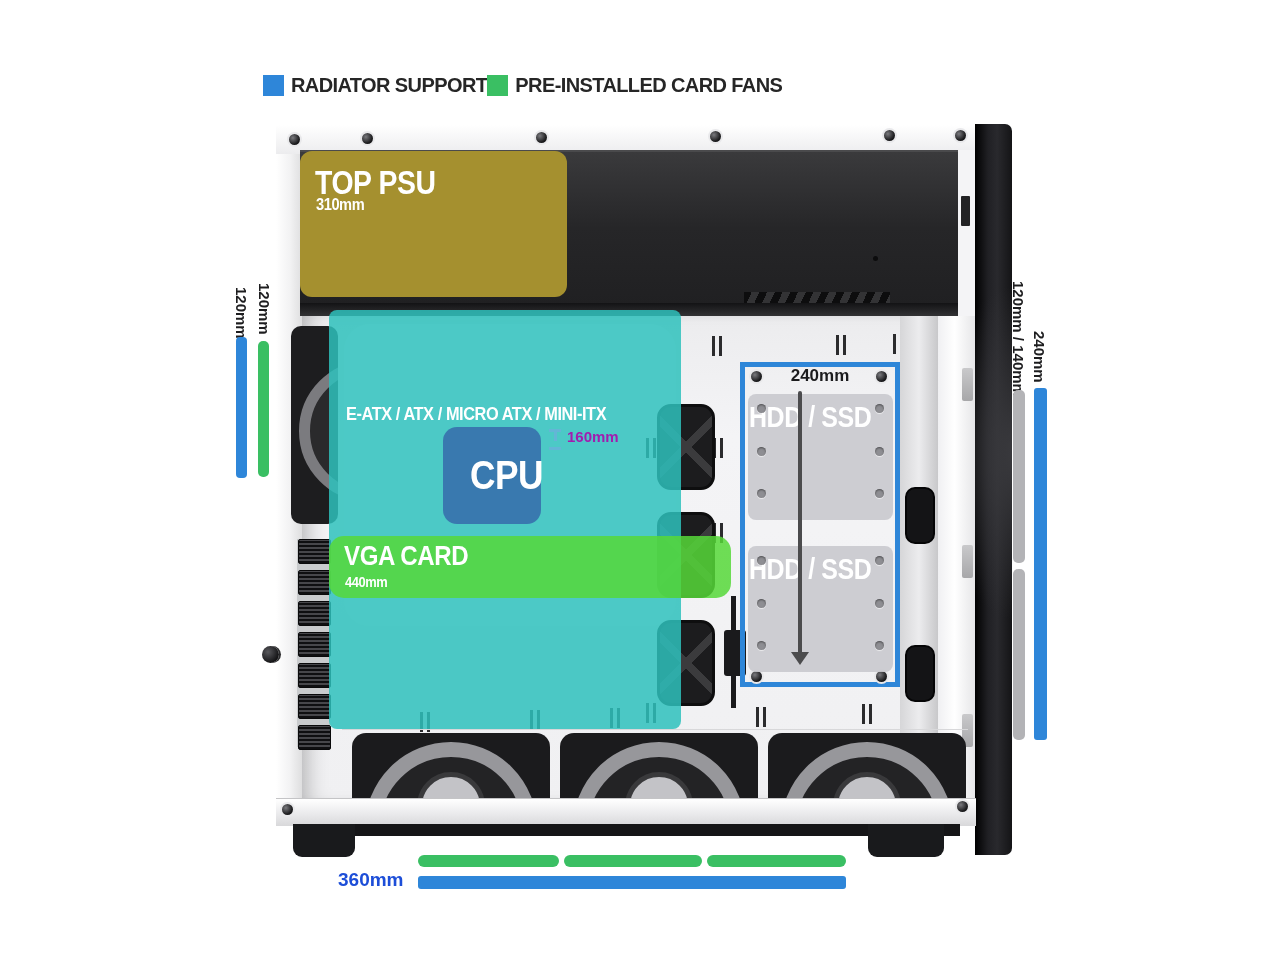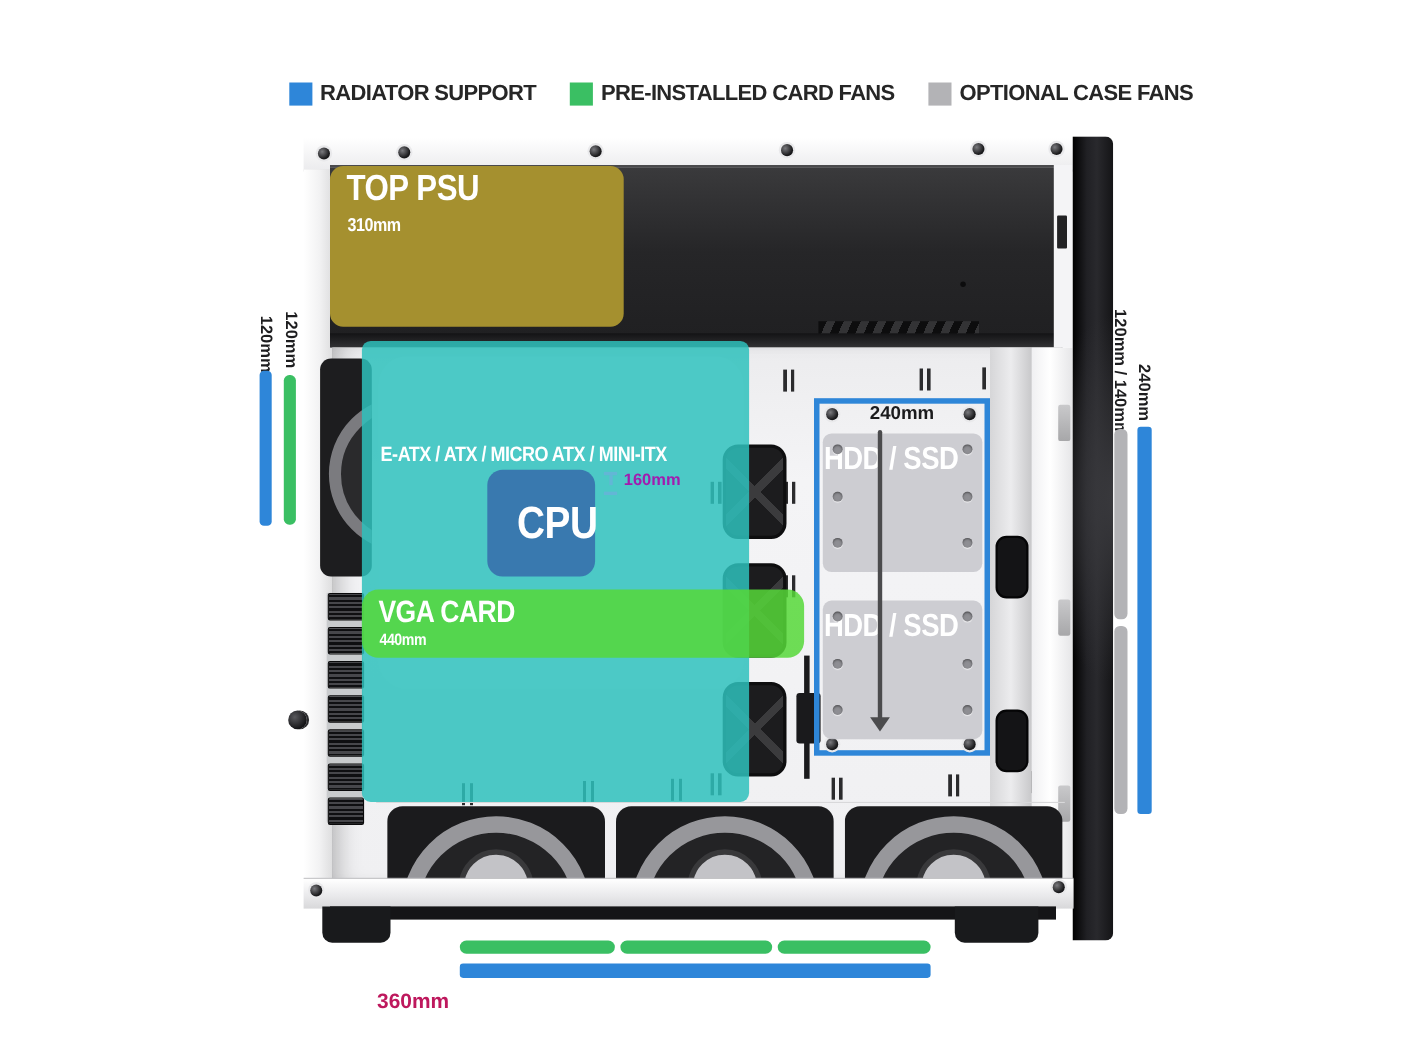--- a/index.html
+++ b/index.html
@@ -1,21 +1,21 @@
 <!DOCTYPE html>
 <html><head>
 <meta charset="utf-8">
 <style>
   html,body{margin:0;padding:0;background:#fff;}
   .stage{position:relative;width:1280px;height:960px;background:#ffffff;overflow:hidden;
          font-family:"Liberation Sans",sans-serif;}
   .abs{position:absolute;}
 
   
-  .legend{position:absolute;left:263px;top:74px;display:flex;gap:31px;align-items:center;}
+  .legend{position:absolute;left:263px;top:74px;display:flex;align-items:center;}
   .legend-item{display:flex;align-items:center;gap:7px;}
   .swatch{width:21px;height:21px;}
   .legend-label{font-size:20px;font-weight:bold;color:#262626;letter-spacing:-0.6px;white-space:nowrap;}
 
   
   .top-frame{left:276px;top:125px;width:700px;height:29px;background:linear-gradient(#ffffff,#ececee);
              border-bottom:2px solid #d8d8da;}
   .rivet{width:11px;height:11px;border-radius:50%;
          background:radial-gradient(circle at 35% 35%, #7a7a7e, #1a1a1c 65%);
          box-shadow:0 0 0 2px #e9e9eb;}
@@ -96,45 +96,41 @@
   .hdd-label{position:absolute;left:0;top:7px;width:100%;text-align:center;color:#fff;
           font-weight:bold;font-size:29px;white-space:nowrap;}
   .hole{position:absolute;width:9px;height:9px;border-radius:50%;background:#8e8e93;
           box-shadow:inset 0 1px 2px rgba(0,0,0,.45), 0 1px 1px rgba(255,255,255,.6);}
 
   
   .vbar{width:11px;border-radius:5px;}
   .vtext{writing-mode:vertical-rl;font-size:15px;font-weight:bold;color:#1d1d1f;white-space:nowrap;}
   .hseg{top:855px;height:12px;border-radius:6px;}
   .hbar{left:418px;top:876px;width:428px;height:13px;border-radius:3px;}
-  .lbl-360{left:338px;top:869px;width:75px;text-align:center;font-size:19px;font-weight:bold;color:#be185d;margin-top:31px;}
+  .lbl-360{left:338px;top:869px;width:75px;text-align:left;font-size:19px;font-weight:bold;color:#1d4ed8;}
 
   .ibeam{left:549px;top:429px;width:12px;height:15px;
          border-top:3px solid #63b6d6;border-bottom:3px solid #63b6d6;display:flex;justify-content:center;}
   .ibeam-stem{width:3px;height:9px;background:#63b6d6;}
   .cpu-160{left:567px;top:428px;font-size:15px;font-weight:bold;color:#a21caf;}
   .dot{width:5px;height:5px;border-radius:50%;background:#3a3a3c;}
 </style>
 </head>
 <body>
 
 <div class="stage">
 
   <div class="legend">
     <div class="legend-item">
       <span class="swatch" style="background: rgb(46, 134, 217);"></span>
       <span class="legend-label">RADIATOR SUPPORT</span>
     </div>
     <div class="legend-item">
       <span class="swatch" style="background: rgb(58, 191, 99);"></span>
       <span class="legend-label">PRE-INSTALLED CARD FANS</span>
-    </div>
-    <div class="legend-item">
-      <span class="swatch" style="background: rgb(179, 179, 182);"></span>
-      <span class="legend-label">OPTIONAL CASE FANS</span>
     </div>
   </div>
 
   <div class="abs top-frame"></div>
   <div class="abs rivet" style="left:289px;top:134px;"></div>
   <div class="abs rivet" style="left:362px;top:133px;"></div>
   <div class="abs rivet" style="left:536px;top:132px;"></div>
   <div class="abs rivet" style="left:710px;top:131px;"></div>
   <div class="abs rivet" style="left:884px;top:130px;"></div>
   <div class="abs rivet" style="left:955px;top:130px;"></div>
@@ -242,21 +238,21 @@
     <div class="hole" style="left:127px;top:10px;"></div>
     <div class="hole" style="left:9px;top:53px;"></div>
     <div class="hole" style="left:127px;top:53px;"></div>
     <div class="hole" style="left:9px;top:95px;"></div>
     <div class="hole" style="left:127px;top:95px;"></div>
   </div>
   <div class="abs vline"></div>
   <div class="abs varrow"></div>
 
   <div class="abs ov ov-psu" style="background: rgb(165, 144, 47);">
-    <div class="ov-title" style="position:absolute;left:15px;top:1px;font-size:33px;">
+    <div class="ov-title" style="position:absolute;left:15px;top:13px;font-size:33px;">
       <span class="cond">TOP PSU</span></div>
     <div class="ov-sub" style="position:absolute;left:16px;top:44px;font-size:17px;">
       <span class="cond">310mm</span></div>
   </div>
 
   <div class="abs ov ov-mobo" style="background: rgba(46, 193, 188, 0.85);">
     <div class="ov-sub" style="position:absolute;left:17px;top:49px;font-size:19px;margin-top:44px;">
       <span class="cond">E-ATX / ATX / MICRO ATX / MINI-ITX</span></div>
   </div>
 

